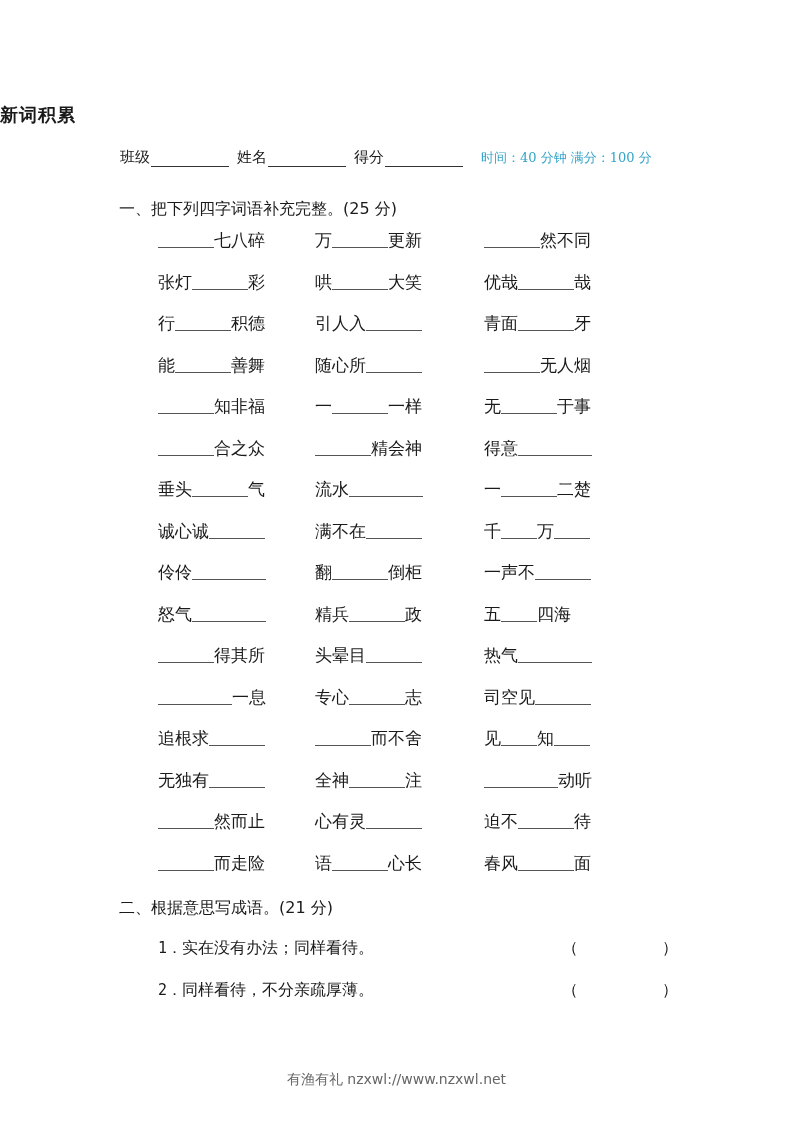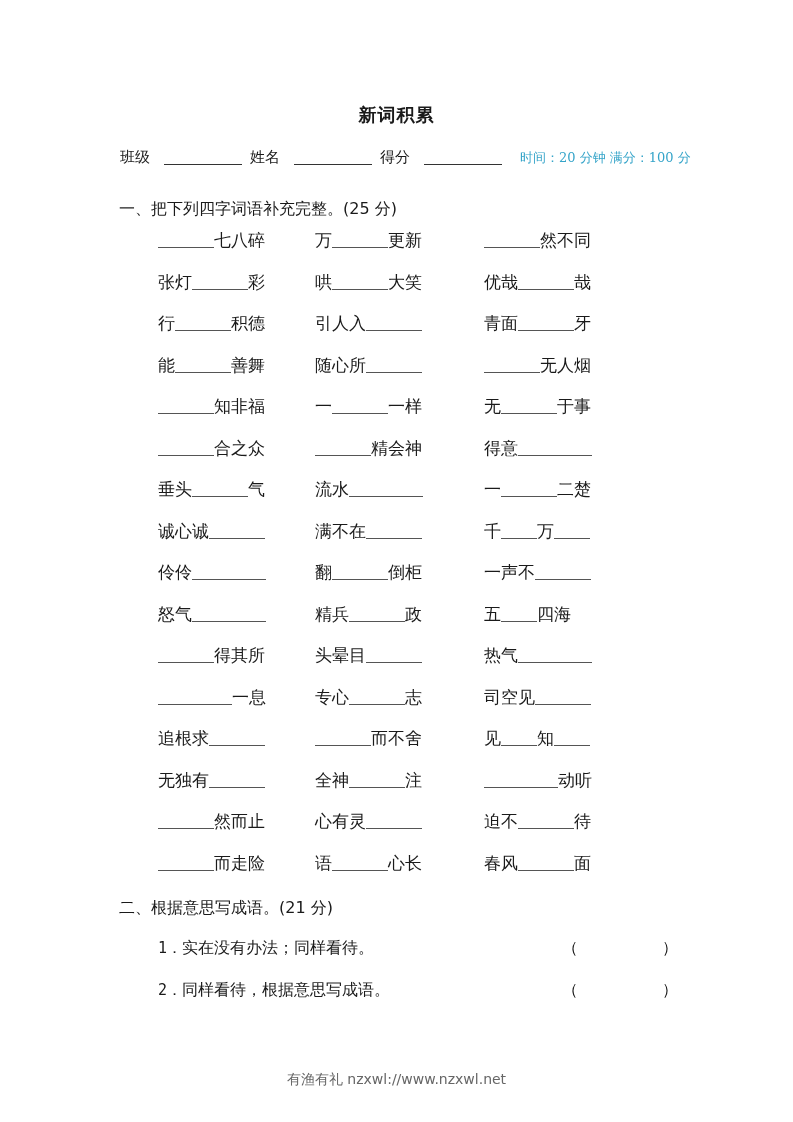--- a/index.html
+++ b/index.html
@@ -2,28 +2,28 @@
 <html><head>
 <meta charset="utf-8">
 <style>
   html, body { margin: 0; padding: 0; background: #ffffff; }
   body {
     width: 793px; height: 1122px; position: relative; overflow: hidden;
     font-family: "DejaVu Sans", "Liberation Sans", sans-serif;
     color: #1a1a1a;
   }
   .title {
-    position: absolute; top: 103px; left: 0; width: 793px; text-align: center;
+    position: absolute; top: 103px; left: 0; width: 793px; 
     font-size: 18px; font-weight: bold; letter-spacing: 1px;
   }
   .info-row {
     position: absolute; top: 148px; left: 120px; width: 560px;
     font-size: 15px; display: flex; align-items: flex-end; white-space: nowrap;
   }
-  .info-row .field { display: inline-flex; align-items: center; margin-right: 8px; gap: 13px; }
+  .info-row .field { display: inline-flex; align-items: flex-end; margin-right: 8px; }
   .info-row .line { display: inline-block; width: 78px; border-bottom: 1px solid #333; height: 14px; margin-left: 1px; }
   .info-row .meta { color: #35a4c9; font-size: 13px; margin-left: 10px; font-family: "DejaVu Serif", serif; }
   .section-head {
     position: absolute; left: 119px; font-size: 16px; white-space: nowrap;
   }
   .grid {
     position: absolute; top: 229px; left: 158px;
   }
   .row { position: relative; height: 41.5px; }
   .cell {
@@ -57,21 +57,21 @@
     <span class="line"></span>
   </span>
   <span class="field">
     <span>姓名</span>
     <span class="line"></span>
   </span>
   <span class="field">
     <span>得分</span>
     <span class="line"></span>
   </span>
-  <span class="meta">时间：20 分钟  满分：100 分</span>
+  <span class="meta">时间：40 分钟  满分：100 分</span>
 </div>
 
 <div class="section-head" style="top:199px;">一、把下列四字词语补充完整。(25 分)</div>
 
 <div class="grid" id="grid">
     <div class="row">
       <div class="cell c0">
         <span class="blank" style="width: 56px;"></span>
         <span>七八碎</span>
       </div>
@@ -321,18 +321,18 @@
 
 <div class="section-head" style="top:898px;">二、根据意思写成语。(21 分)</div>
 
 <div class="q-item" style="top:938px;">
   <span class="num">1．</span><span>实在没有办法；同样看待。</span>
   <span class="paren open">（</span>
   <span class="paren close">）</span>
 </div>
 
 <div class="q-item" style="top:980px;">
-  <span class="num">2．</span><span>同样看待，根据意思写成语。</span>
+  <span class="num">2．</span><span>同样看待，不分亲疏厚薄。</span>
   <span class="paren open">（</span>
   <span class="paren close">）</span>
 </div>
 
 <div class="footer">有渔有礼 nzxwl://www.nzxwl.net</div>
 
 </body></html>

